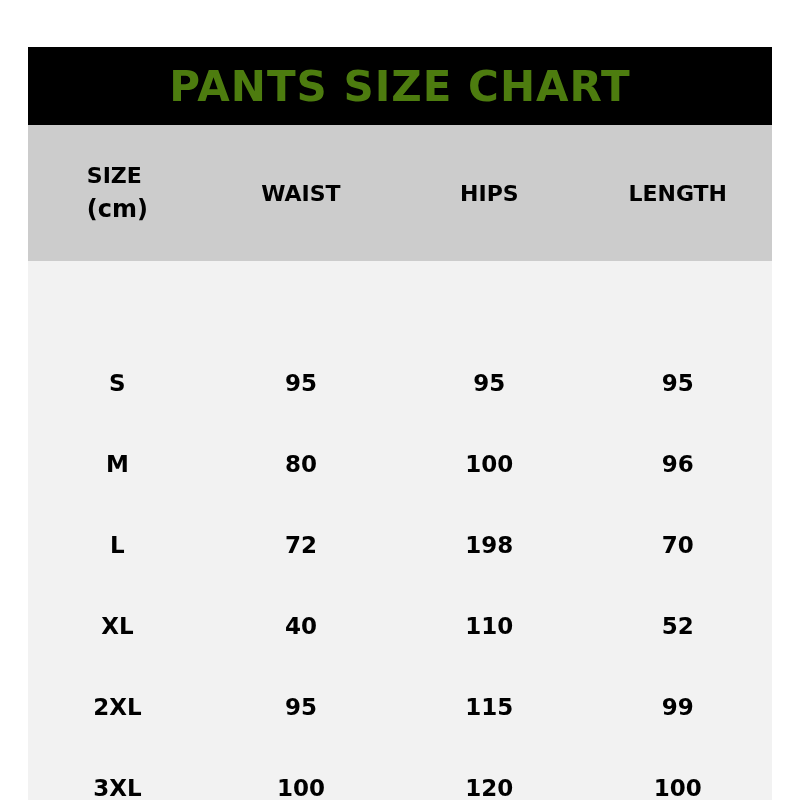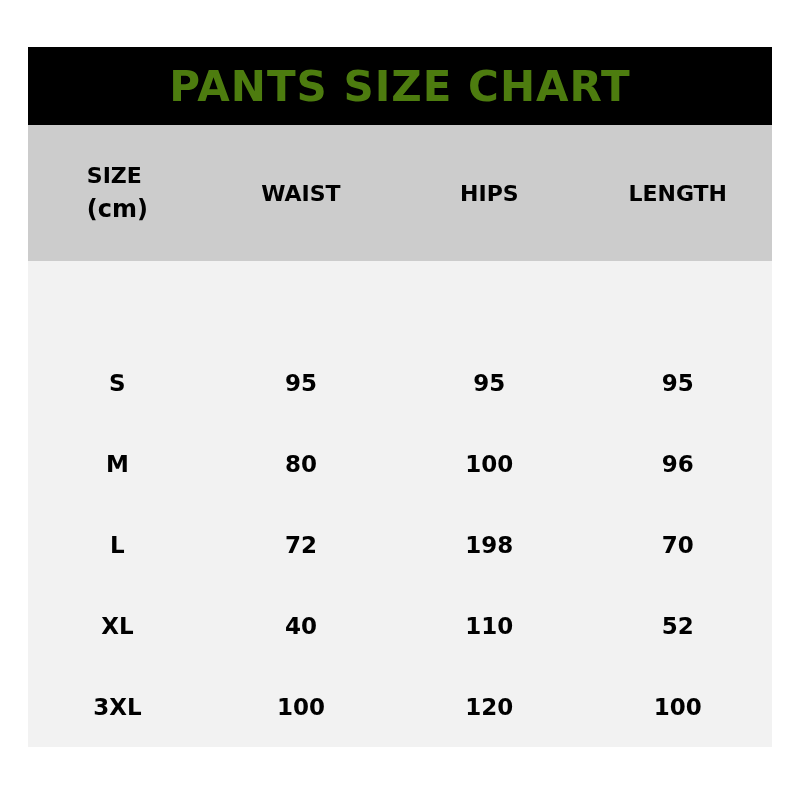--- a/index.html
+++ b/index.html
@@ -134,20 +134,26 @@
         <td>198</td>
         <td>70</td>
       </tr>
       <tr>
         <td>XL</td>
         <td>40</td>
         <td>110</td>
         <td>52</td>
       </tr>
       <tr>
+        <td>2XL</td>
+        <td>95</td>
+        <td>115</td>
+        <td>99</td>
+      </tr>
+      <tr>
         <td>3XL</td>
         <td>100</td>
         <td>120</td>
         <td>100</td>
       </tr>
 
     </tbody>
   </table>
 
 </div>

